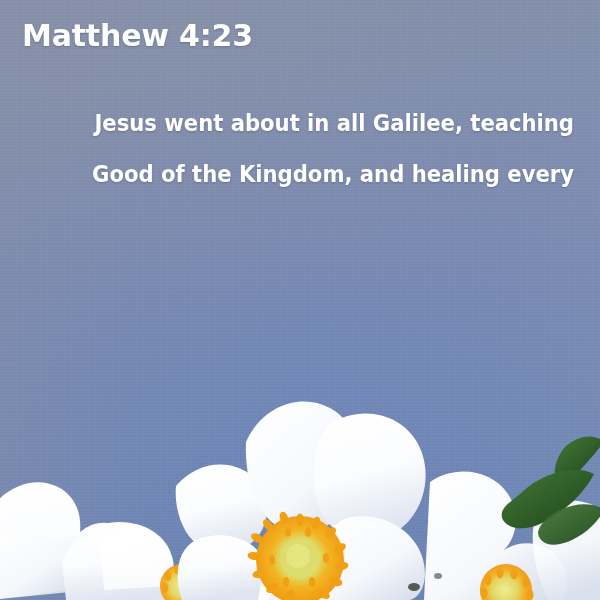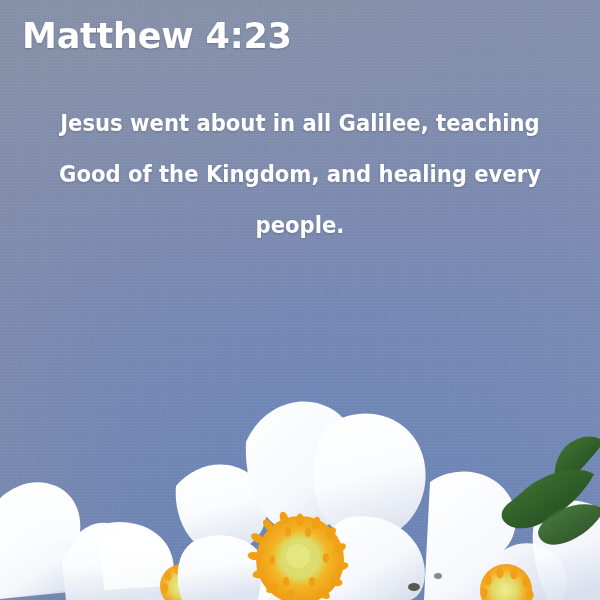--- a/index.html
+++ b/index.html
@@ -65,37 +65,37 @@
   }
 
   
   .title {
     position: absolute;
     left: 22px;
     top: 14px;
     color: #ffffff;
     font-family: "DejaVu Sans", sans-serif;
     font-weight: bold;
-    font-size: 35px;
+    font-size: 30px;
     letter-spacing: -0.2px;
     line-height: 44px;
     text-shadow: 0 1px 2px rgba(60,70,95,0.40);
     white-space: nowrap;
   }
   .verse {
     position: absolute;
     left: 26px;
     right: 26px;
     top: 98px;
     color: #ffffff;
     font-family: "DejaVu Sans Condensed", "DejaVu Sans", sans-serif;
     font-weight: bold;
     font-size: 23.5px;
     line-height: 51px;
-    text-align: center;
+    text-align: right;
     text-shadow: 0 1px 2px rgba(60,70,95,0.38);
     font-stretch: condensed;
   }
 
   
   .flowers {
     position: absolute;
     left: 0;
     right: 0;
     bottom: 0;
@@ -243,16 +243,15 @@
         <ellipse cx="438" cy="186" rx="4" ry="3" fill="#3a4030" opacity="0.6"></ellipse>
       </g>
     </svg>
   </div>
 
   <div class="title">Matthew 4:23</div>
 
   <div class="verse">
     <div>Jesus went about in all Galilee, teaching</div>
     <div>Good of the Kingdom, and healing every</div>
-    <div>people.</div>
   </div>
 
 </div>
 
 </body></html>

